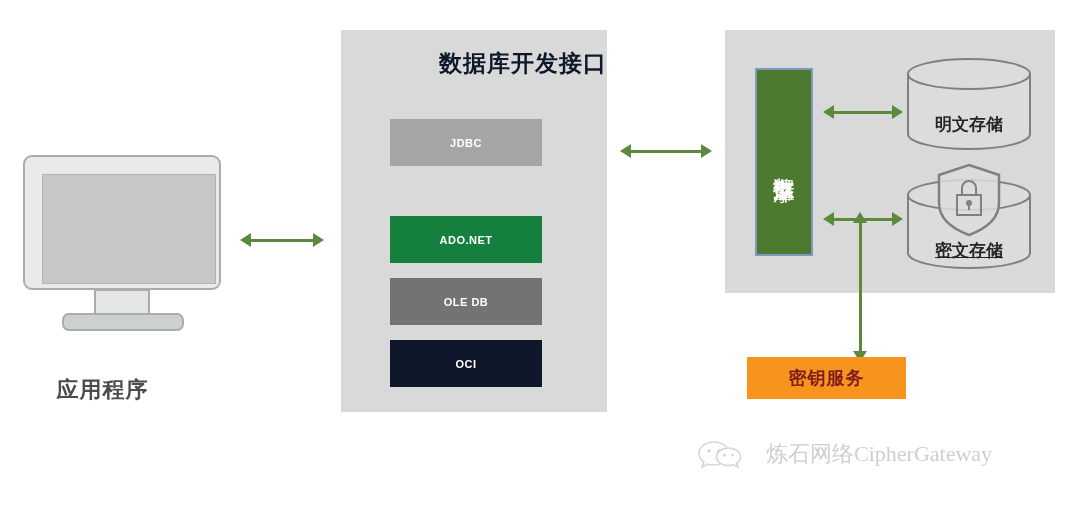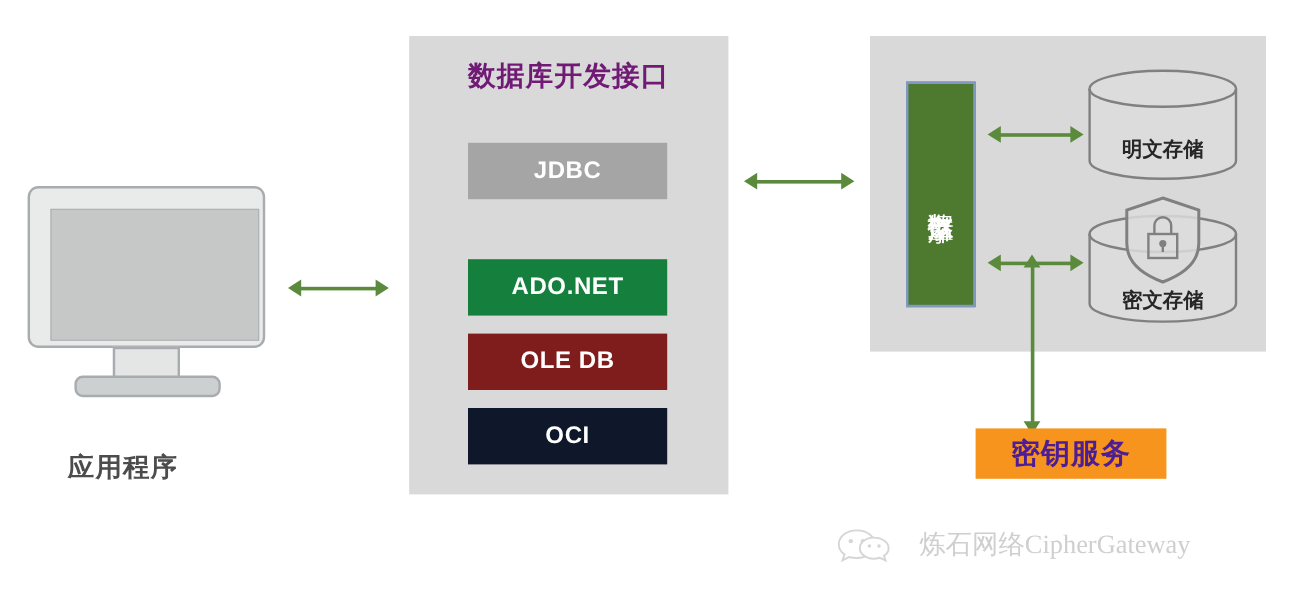--- a/index.html
+++ b/index.html
@@ -57,27 +57,27 @@
   .arrow-v .head-u,.arrow-v .head-d{
     position:absolute;left:0;width:0;height:0;
     border-left:7px solid transparent;border-right:7px solid transparent;
   }
   .arrow-v .head-u{top:0;border-bottom:11px solid #5b8a3c;}
   .arrow-v .head-d{bottom:0;border-top:11px solid #5b8a3c;}
 
   
   #iface-panel{left:341px;top:30px;width:266px;height:382px;}
   #iface-title{
-    position:absolute;left:0;top:18px;width:266px;text-align:center;
-    font-size:23px;font-weight:bold;color:#701a75;letter-spacing:1px;
+    position:absolute;left:0;top:18px;width:266px;text-align:right;
+    font-size:23px;font-weight:bold;color:#0f172a;letter-spacing:1px;
   }
   .iface-box{
-    position:absolute;left:49px;width:166px;height:47px;
+    position:absolute;left:49px;width:152px;height:47px;
     display:flex;align-items:center;justify-content:center;
-    color:#ffffff;font-size:20px;font-weight:bold;letter-spacing:.5px;
+    color:#ffffff;font-size:11px;font-weight:bold;letter-spacing:.5px;
   }
 
   
   #engine-panel{left:725px;top:30px;width:330px;height:263px;}
   #engine-box{
     position:absolute;left:30px;top:38px;width:58px;height:188px;
     background:#4d7a2f;border:2px solid #8099c0;box-sizing:border-box;
     display:flex;align-items:center;justify-content:center;
   }
   #engine-label{
@@ -87,23 +87,23 @@
 
   .cyl{position:absolute;}
   .cyl svg{display:block;}
   .cyl .cyl-label{
     position:absolute;left:0;width:100%;text-align:center;
     font-size:17px;font-weight:bold;color:#262626;
   }
 
   
   #key-box{
-    position:absolute;left:813px;top:357px;width:159px;height:42px;
+    position:absolute;left:747px;top:357px;width:159px;height:42px;
     background:#f7941d;display:flex;align-items:center;justify-content:center;
-    color:#4c1d95;font-size:24px;font-weight:bold;letter-spacing:1px;
+    color:#7f1d1d;font-size:18px;font-weight:bold;letter-spacing:1px;
   }
 
   
   #watermark{
     position:absolute;left:697px;top:437px;height:34px;
     display:flex;align-items:center;gap:23px;
     color:#cfcfcf;font-size:22px;font-family:"Liberation Serif","DejaVu Serif",serif;
     white-space:nowrap;
   }
   #watermark svg{display:block;}
@@ -130,21 +130,21 @@
 
   <div class="panel" id="iface-panel">
     <div id="iface-title">数据库开发接口</div>
 
     <div class="iface-box" id="iface-0" style="top: 89px; background: rgb(165, 165, 165);">
       <span>JDBC</span>
     </div>
     <div class="iface-box" id="iface-2" style="top: 186px; background: #15803d;">
       <span>ADO.NET</span>
     </div>
-    <div class="iface-box" id="iface-3" style="top: 248px; background: #7f1d1d; justify-content: center;">
+    <div class="iface-box" id="iface-3" style="top: 248px; background: #737373; justify-content: center;">
       <span>OLE DB</span>
     </div>
     <div class="iface-box" id="iface-4" style="top: 310px; background: #0f172a;">
       <span>OCI</span>
     </div>
   </div>
 
   <div class="arrow-h" style="left:620px;top:144px;width:92px;">
     <div class="head-l"></div>
     <div class="shaft"></div>
@@ -182,21 +182,21 @@
       <svg width="128" height="110" viewBox="0 0 128 110">
         <ellipse cx="64" cy="32" rx="61" ry="15" fill="#dcdcdc" stroke="#808080" stroke-width="2"></ellipse>
         <path d="M3 32 L3 90 A61 15 0 0 0 125 90 L125 32" fill="#dcdcdc" stroke="#808080" stroke-width="2"></path>
         <path d="M3 32 A61 15 0 0 0 125 32" fill="none" stroke="#808080" stroke-width="2"></path>
         <path d="M64 2 L94 12 L94 40 C94 56 80 66 64 72 C48 66 34 56 34 40 L34 12 Z" fill="#dcdcdc" fill-opacity="0.85" stroke="#808080" stroke-width="2.5"></path>
         <rect x="52" y="32" width="24" height="20" fill="none" stroke="#808080" stroke-width="2"></rect>
         <path d="M57 32 L57 25 A7 7 0 0 1 71 25 L71 32" fill="none" stroke="#808080" stroke-width="2"></path>
         <circle cx="64" cy="40" r="3" fill="#808080"></circle>
         <rect x="63" y="41" width="2" height="6" fill="#808080"></rect>
       </svg>
-      <div class="cyl-label" style="top:76px;">密文存储</div>
+      <div class="cyl-label" style="top:76px;text-decoration:underline;">密文存储</div>
     </div>
 
   </div>
 
   <div class="arrow-v" style="left:853px;top:212px;width:14px;height:150px;">
     <div class="head-u"></div>
     <div class="shaft"></div>
     <div class="head-d"></div>
   </div>
 

